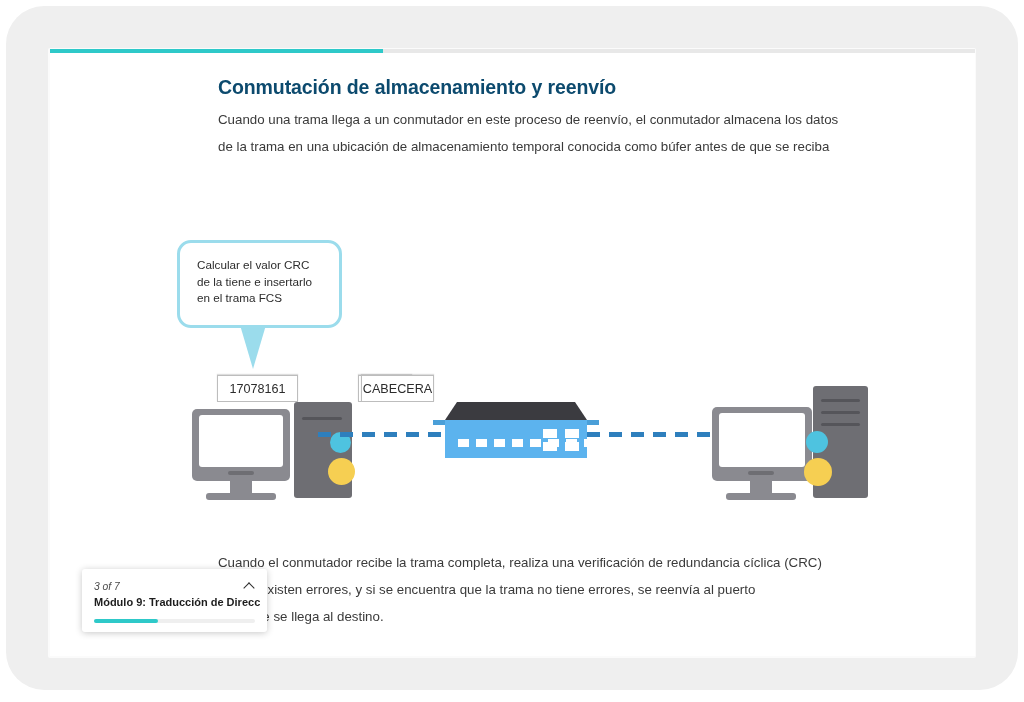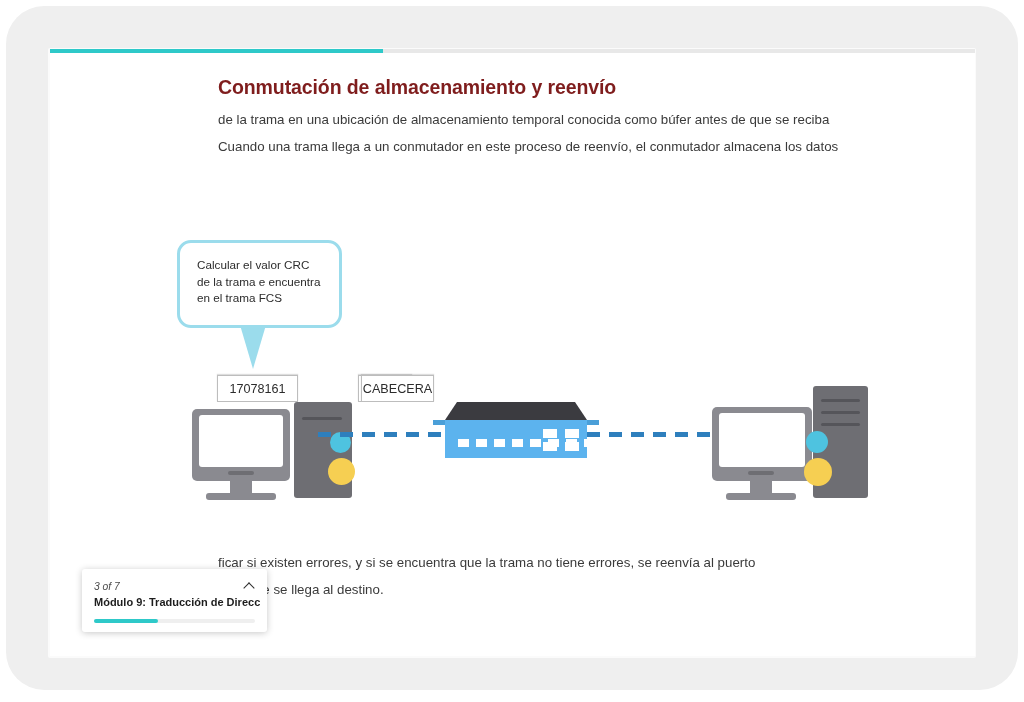--- a/index.html
+++ b/index.html
@@ -47,21 +47,21 @@
     width: 333px; height: 4px;
     background: #2ec9c9;
   }
 
   
   .lesson-title {
     position: absolute;
     left: 168px; top: 27px;
     font-size: 19.5px;
     font-weight: bold;
-    color: #7f1d1d;
+    color: #0c4a6e;
     letter-spacing: -0.1px;
     white-space: nowrap;
   }
   .para {
     position: absolute;
     left: 168px;
     width: 620px;
     font-size: 13.3px;
     line-height: 27px;
     color: #3a3a3a;
@@ -278,30 +278,30 @@
 
   <div class="card">
 
     <div class="card-progress-track">
       <div class="card-progress-fill"></div>
     </div>
 
     <div class="lesson-title">Conmutación de almacenamiento y reenvío</div>
 
     <div class="para para-top">
+      <span class="ln">Cuando una trama llega a un conmutador en este proceso de reenvío, el conmutador almacena los datos</span>
       <span class="ln">de la trama en una ubicación de almacenamiento temporal conocida como búfer antes de que se reciba</span>
-      <span class="ln">Cuando una trama llega a un conmutador en este proceso de reenvío, el conmutador almacena los datos</span>
     </div>
 
     <div class="diagram">
 
       <div class="callout">
         <div class="callout-text">
           <span class="ln">Calcular el valor CRC</span>
-          <span class="ln">de la trama e encuentra</span>
+          <span class="ln">de la tiene e insertarlo</span>
           <span class="ln">en el trama FCS</span>
         </div>
       </div>
       <div class="callout-tail"></div>
 
       <div class="frame-box frame-box-1">17078161</div>
       <div class="frame-box frame-box-2">DATOS</div>
       <div class="frame-box frame-box-3">CABECERA</div>
 
       <div class="pc">
@@ -347,20 +347,21 @@
         <div class="pc-chin" style="left:698px; top:422px; width:26px;"></div>
         <div class="pc-neck" style="left:700px; top:432px; width:22px; height:12px;"></div>
         <div class="pc-base" style="left:676px; top:444px; width:70px; height:7px;"></div>
         <div class="dot-blue" style="left:756px; top:382px; width:22px; height:22px;"></div>
         <div class="dot-yellow" style="left:754px; top:409px; width:28px; height:28px;"></div>
       </div>
 
     </div>
 
     <div class="para para-bottom">
+      <span class="ln">Cuando el conmutador recibe la trama completa, realiza una verificación de redundancia cíclica (CRC)</span>
       <span class="ln">ficar si existen errores, y si se encuentra que la trama no tiene errores, se reenvía al puerto</span>
       <span class="ln">o, donde se llega al destino.</span>
     </div>
 
   </div>
 
   <div class="player">
     <div class="player-top">
       <span class="player-count">3 of 7</span>
       <span class="chevron-up-icon"></span>

